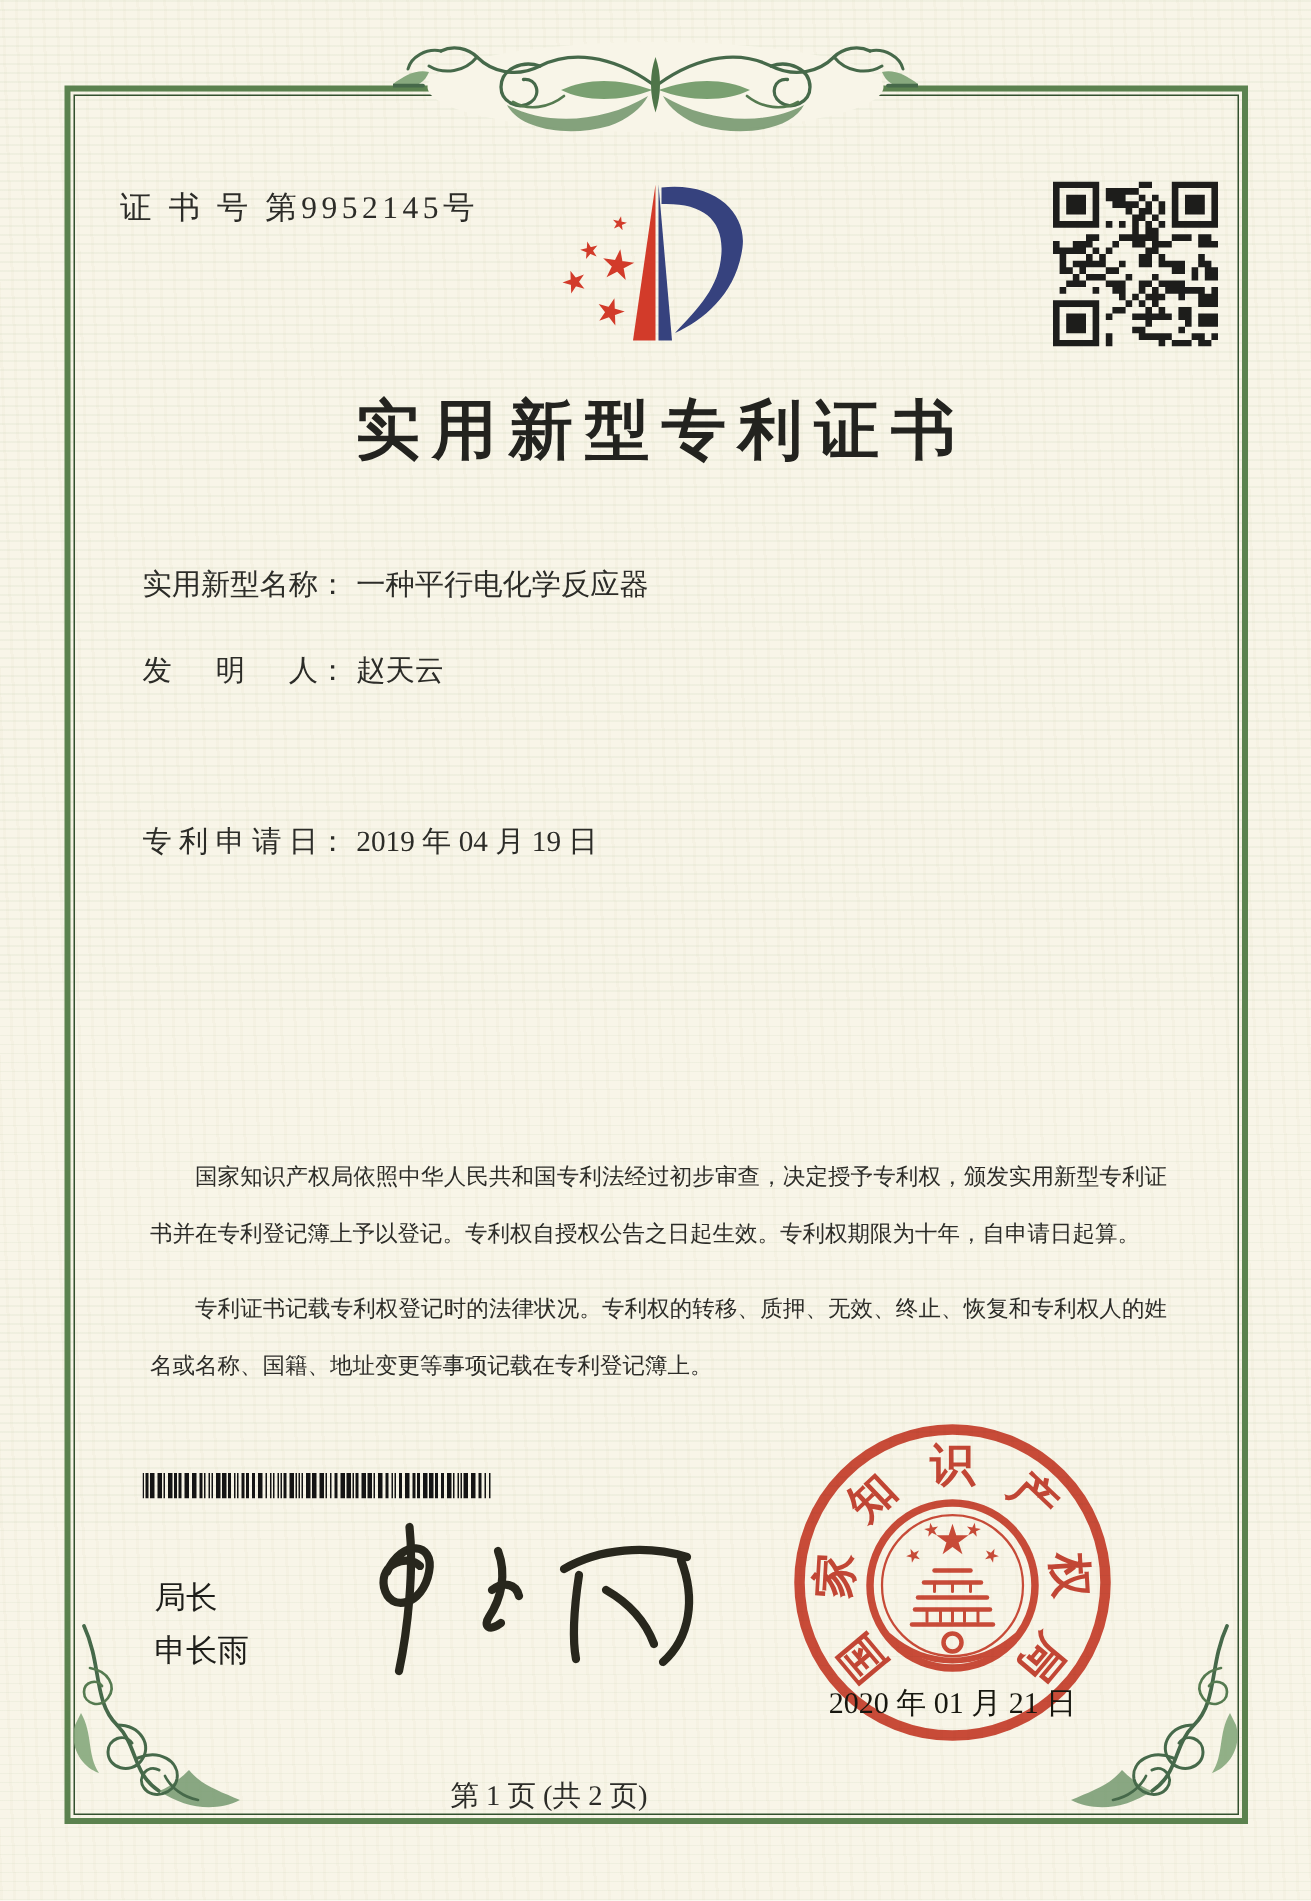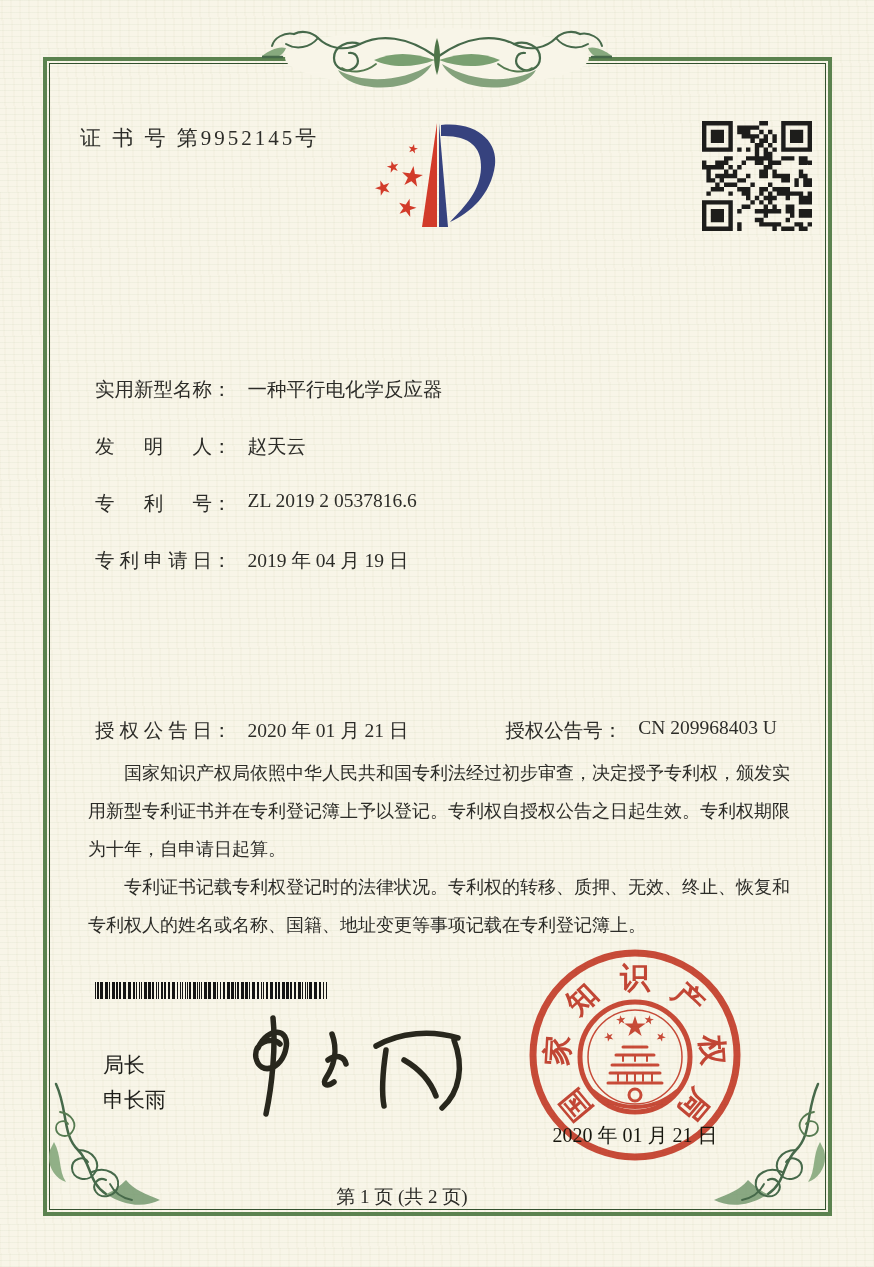--- a/index.html
+++ b/index.html
@@ -23,26 +23,26 @@
   .abs{position:absolute;}
   .cert-no{left:80px; top:124px; font-size:21px; letter-spacing:3px;}
   .title{
     left:0; top:258px; width:100%; text-align:center;
     font-size:43px; font-weight:700; letter-spacing:8px; text-indent:8px; color:#23231f;
   }
   .field-row{left:95px; font-size:19.5px; white-space:nowrap;}
   .flabel{display:inline-block; width:117px; text-align:justify; text-align-last:justify; vertical-align:top;}
   .flabel-plain{display:inline-block; vertical-align:top;}
   .sep{display:inline-block; vertical-align:top;}
-  .fvalue{display:inline-block; vertical-align:top; margin-left:16px;}
+  .fvalue{display:inline-block; vertical-align:top; margin-left:6px;}
   .body-text{left:88px; top:754px; width:702px;}
-  .body-text p{margin:0; font-size:18px; line-height:38px; text-align:justify; text-indent:2em;}
+  .body-text p{margin:12px; font-size:15px; line-height:38px; text-align:justify; text-indent:2em;}
   .signer{left:103px; font-size:21px; font-family:"Liberation Sans","DejaVu Sans",sans-serif; color:#1e1e1a;}
   .seal-date{left:525px; top:1122px; width:220px; text-align:center; font-size:20px; color:#17170f; z-index:6;}
-  .page-no{left:0; top:1184px; width:732px; text-align:center; font-size:19px;padding-left:36px;}
+  .page-no{left:0; top:1184px; width:732px; text-align:center; font-size:19px;}
   .back-note{left:0; top:1236px; width:874px; text-align:center; font-size:20px; color:#3a3a34;}
   .seal-svg{left:525px; top:945px; z-index:5; mix-blend-mode:multiply; opacity:.9;}
   .seal-char{fill:#c33524; font-size:30px; font-weight:700; text-anchor:middle; dominant-baseline:central;
              font-family:"Liberation Serif","DejaVu Serif",serif;}
   .orn{z-index:3;}
   svg{display:block;}
 </style>
 </head>
 <body>
 
@@ -107,36 +107,30 @@
   </svg>
 
   <div class="abs" style="left:702px; top:121px;">
     <svg width="110" height="110" viewBox="0 0 100 100">
         <g transform="translate(0,0)">
           <path d="M0,0h4v4h-4zM4,0h4v4h-4zM8,0h4v4h-4zM12,0h4v4h-4zM16,0h4v4h-4zM20,0h4v4h-4zM24,0h4v4h-4zM52,0h4v4h-4zM56,0h4v4h-4zM72,0h4v4h-4zM76,0h4v4h-4zM80,0h4v4h-4zM84,0h4v4h-4zM88,0h4v4h-4zM92,0h4v4h-4zM96,0h4v4h-4zM0,4h4v4h-4zM24,4h4v4h-4zM32,4h4v4h-4zM36,4h4v4h-4zM40,4h4v4h-4zM44,4h4v4h-4zM48,4h4v4h-4zM72,4h4v4h-4zM96,4h4v4h-4zM0,8h4v4h-4zM8,8h4v4h-4zM12,8h4v4h-4zM16,8h4v4h-4zM24,8h4v4h-4zM32,8h4v4h-4zM36,8h4v4h-4zM40,8h4v4h-4zM52,8h4v4h-4zM60,8h4v4h-4zM72,8h4v4h-4zM80,8h4v4h-4zM84,8h4v4h-4zM88,8h4v4h-4zM96,8h4v4h-4zM0,12h4v4h-4zM8,12h4v4h-4zM12,12h4v4h-4zM16,12h4v4h-4zM24,12h4v4h-4zM36,12h4v4h-4zM40,12h4v4h-4zM44,12h4v4h-4zM48,12h4v4h-4zM56,12h4v4h-4zM64,12h4v4h-4zM72,12h4v4h-4zM80,12h4v4h-4zM84,12h4v4h-4zM88,12h4v4h-4zM96,12h4v4h-4zM0,16h4v4h-4zM8,16h4v4h-4zM12,16h4v4h-4zM16,16h4v4h-4zM24,16h4v4h-4zM44,16h4v4h-4zM52,16h4v4h-4zM56,16h4v4h-4zM64,16h4v4h-4zM72,16h4v4h-4zM80,16h4v4h-4zM84,16h4v4h-4zM88,16h4v4h-4zM96,16h4v4h-4zM0,20h4v4h-4zM24,20h4v4h-4zM48,20h4v4h-4zM52,20h4v4h-4zM60,20h4v4h-4zM72,20h4v4h-4zM96,20h4v4h-4zM0,24h4v4h-4zM4,24h4v4h-4zM8,24h4v4h-4zM12,24h4v4h-4zM16,24h4v4h-4zM20,24h4v4h-4zM24,24h4v4h-4zM32,24h4v4h-4zM40,24h4v4h-4zM48,24h4v4h-4zM56,24h4v4h-4zM64,24h4v4h-4zM72,24h4v4h-4zM76,24h4v4h-4zM80,24h4v4h-4zM84,24h4v4h-4zM88,24h4v4h-4zM92,24h4v4h-4zM96,24h4v4h-4zM48,28h4v4h-4zM56,28h4v4h-4zM60,28h4v4h-4zM20,32h4v4h-4zM24,32h4v4h-4zM40,32h4v4h-4zM44,32h4v4h-4zM48,32h4v4h-4zM52,32h4v4h-4zM56,32h4v4h-4zM60,32h4v4h-4zM72,32h4v4h-4zM76,32h4v4h-4zM80,32h4v4h-4zM88,32h4v4h-4zM92,32h4v4h-4zM0,36h4v4h-4zM12,36h4v4h-4zM16,36h4v4h-4zM20,36h4v4h-4zM36,36h4v4h-4zM48,36h4v4h-4zM52,36h4v4h-4zM60,36h4v4h-4zM64,36h4v4h-4zM68,36h4v4h-4zM88,36h4v4h-4zM92,36h4v4h-4zM96,36h4v4h-4zM0,40h4v4h-4zM4,40h4v4h-4zM8,40h4v4h-4zM12,40h4v4h-4zM16,40h4v4h-4zM24,40h4v4h-4zM32,40h4v4h-4zM56,40h4v4h-4zM60,40h4v4h-4zM4,44h4v4h-4zM20,44h4v4h-4zM28,44h4v4h-4zM52,44h4v4h-4zM56,44h4v4h-4zM64,44h4v4h-4zM88,44h4v4h-4zM4,48h4v4h-4zM12,48h4v4h-4zM16,48h4v4h-4zM20,48h4v4h-4zM24,48h4v4h-4zM28,48h4v4h-4zM40,48h4v4h-4zM52,48h4v4h-4zM56,48h4v4h-4zM64,48h4v4h-4zM68,48h4v4h-4zM72,48h4v4h-4zM76,48h4v4h-4zM88,48h4v4h-4zM92,48h4v4h-4zM4,52h4v4h-4zM8,52h4v4h-4zM16,52h4v4h-4zM32,52h4v4h-4zM36,52h4v4h-4zM72,52h4v4h-4zM76,52h4v4h-4zM84,52h4v4h-4zM92,52h4v4h-4zM96,52h4v4h-4zM12,56h4v4h-4zM20,56h4v4h-4zM24,56h4v4h-4zM28,56h4v4h-4zM44,56h4v4h-4zM60,56h4v4h-4zM84,56h4v4h-4zM92,56h4v4h-4zM96,56h4v4h-4zM8,60h4v4h-4zM12,60h4v4h-4zM16,60h4v4h-4zM32,60h4v4h-4zM36,60h4v4h-4zM40,60h4v4h-4zM52,60h4v4h-4zM56,60h4v4h-4zM64,60h4v4h-4zM68,60h4v4h-4zM72,60h4v4h-4zM76,60h4v4h-4zM4,64h4v4h-4zM24,64h4v4h-4zM36,64h4v4h-4zM40,64h4v4h-4zM52,64h4v4h-4zM60,64h4v4h-4zM68,64h4v4h-4zM72,64h4v4h-4zM76,64h4v4h-4zM80,64h4v4h-4zM84,64h4v4h-4zM88,64h4v4h-4zM96,64h4v4h-4zM40,68h4v4h-4zM48,68h4v4h-4zM56,68h4v4h-4zM60,68h4v4h-4zM64,68h4v4h-4zM76,68h4v4h-4zM88,68h4v4h-4zM92,68h4v4h-4zM96,68h4v4h-4zM0,72h4v4h-4zM4,72h4v4h-4zM8,72h4v4h-4zM12,72h4v4h-4zM16,72h4v4h-4zM20,72h4v4h-4zM24,72h4v4h-4zM44,72h4v4h-4zM52,72h4v4h-4zM60,72h4v4h-4zM88,72h4v4h-4zM92,72h4v4h-4zM96,72h4v4h-4zM0,76h4v4h-4zM24,76h4v4h-4zM36,76h4v4h-4zM40,76h4v4h-4zM56,76h4v4h-4zM64,76h4v4h-4zM76,76h4v4h-4zM80,76h4v4h-4zM0,80h4v4h-4zM8,80h4v4h-4zM12,80h4v4h-4zM16,80h4v4h-4zM24,80h4v4h-4zM32,80h4v4h-4zM48,80h4v4h-4zM52,80h4v4h-4zM56,80h4v4h-4zM60,80h4v4h-4zM64,80h4v4h-4zM68,80h4v4h-4zM76,80h4v4h-4zM80,80h4v4h-4zM88,80h4v4h-4zM92,80h4v4h-4zM96,80h4v4h-4zM0,84h4v4h-4zM8,84h4v4h-4zM12,84h4v4h-4zM16,84h4v4h-4zM24,84h4v4h-4zM56,84h4v4h-4zM80,84h4v4h-4zM88,84h4v4h-4zM92,84h4v4h-4zM96,84h4v4h-4zM0,88h4v4h-4zM8,88h4v4h-4zM12,88h4v4h-4zM16,88h4v4h-4zM24,88h4v4h-4zM48,88h4v4h-4zM52,88h4v4h-4zM76,88h4v4h-4zM0,92h4v4h-4zM24,92h4v4h-4zM32,92h4v4h-4zM52,92h4v4h-4zM56,92h4v4h-4zM60,92h4v4h-4zM64,92h4v4h-4zM68,92h4v4h-4zM84,92h4v4h-4zM88,92h4v4h-4zM96,92h4v4h-4zM0,96h4v4h-4zM4,96h4v4h-4zM8,96h4v4h-4zM12,96h4v4h-4zM16,96h4v4h-4zM20,96h4v4h-4zM24,96h4v4h-4zM32,96h4v4h-4zM64,96h4v4h-4zM72,96h4v4h-4zM76,96h4v4h-4zM80,96h4v4h-4zM88,96h4v4h-4zM92,96h4v4h-4z" fill="#1d1d1b"></path>
         </g>
       </svg>
   </div>
 
+  <div class="abs title">实用新型专利证书</div>
 
   <div class="abs field-row" style="top:376px">
     <span class="flabel">实用新型名称</span><span class="sep">：</span><span class="fvalue">一种平行电化学反应器</span>
   </div>
   <div class="abs field-row" style="top:433px">
     <span class="flabel">发明人</span><span class="sep">：</span><span class="fvalue">赵天云</span>
   </div>
-  <div class="abs field-row" style="top:490px">
-    <span class="flabel">专利号</span><span class="sep">：</span><span class="fvalue">ZL 2019 2 0537816.6</span>
-  </div>
   <div class="abs field-row" style="top:547px">
     <span class="flabel">专利申请日</span><span class="sep">：</span><span class="fvalue">2019 年 04 月 19 日</span>
-  </div>
-  <div class="abs field-row" style="top:717px">
-    <span class="flabel">授权公告日</span><span class="sep">：</span><span class="fvalue">2020 年 01 月 21 日</span>
-    <span class="flabel-plain" style="margin-left:92px">授权公告号</span><span class="sep">：</span><span class="fvalue">CN 209968403 U</span>
   </div>
 
   <div class="abs body-text">
     <p>国家知识产权局依照中华人民共和国专利法经过初步审查，决定授予专利权，颁发实用新型专利证书并在专利登记簿上予以登记。专利权自授权公告之日起生效。专利权期限为十年，自申请日起算。</p>
     <p>专利证书记载专利权登记时的法律状况。专利权的转移、质押、无效、终止、恢复和专利权人的姓名或名称、国籍、地址变更等事项记载在专利登记簿上。</p>
   </div>
 
   <div class="abs" style="left:95px; top:982px;">
     <svg width="240" height="17" viewBox="0 0 240 17" preserveAspectRatio="none">
         <path d="M0,0h1v17h-1zM2,0h2v17h-2zM5,0h3v17h-3zM10,0h3v17h-3zM14,0h1v17h-1zM17,0h3v17h-3zM21,0h2v17h-2zM24,0h2v17h-2zM28,0h3v17h-3zM33,0h3v17h-3zM38,0h2v17h-2zM41,0h1v17h-1zM44,0h1v17h-1zM46,0h1v17h-1zM49,0h3v17h-3zM53,0h3v17h-3zM57,0h2v17h-2zM61,0h1v17h-1zM63,0h1v17h-1zM66,0h2v17h-2zM69,0h2v17h-2zM73,0h2v17h-2zM77,0h3v17h-3zM82,0h1v17h-1zM85,0h1v17h-1zM87,0h1v17h-1zM90,0h1v17h-1zM92,0h1v17h-1zM94,0h2v17h-2zM98,0h3v17h-3zM102,0h1v17h-1zM104,0h1v17h-1zM106,0h1v17h-1zM109,0h3v17h-3zM113,0h3v17h-3zM118,0h3v17h-3zM122,0h1v17h-1zM125,0h1v17h-1zM128,0h2v17h-2zM132,0h3v17h-3zM136,0h3v17h-3zM140,0h1v17h-1zM142,0h2v17h-2zM146,0h3v17h-3zM150,0h3v17h-3zM154,0h1v17h-1zM157,0h3v17h-3zM162,0h2v17h-2zM166,0h1v17h-1zM168,0h1v17h-1zM171,0h2v17h-2zM175,0h3v17h-3zM180,0h2v17h-2zM183,0h2v17h-2zM187,0h3v17h-3zM191,0h3v17h-3zM195,0h2v17h-2zM199,0h2v17h-2zM203,0h3v17h-3zM207,0h1v17h-1zM210,0h1v17h-1zM212,0h1v17h-1zM214,0h3v17h-3zM219,0h3v17h-3zM224,0h2v17h-2zM228,0h1v17h-1zM231,0h1v17h-1z" fill="#141414"></path>

